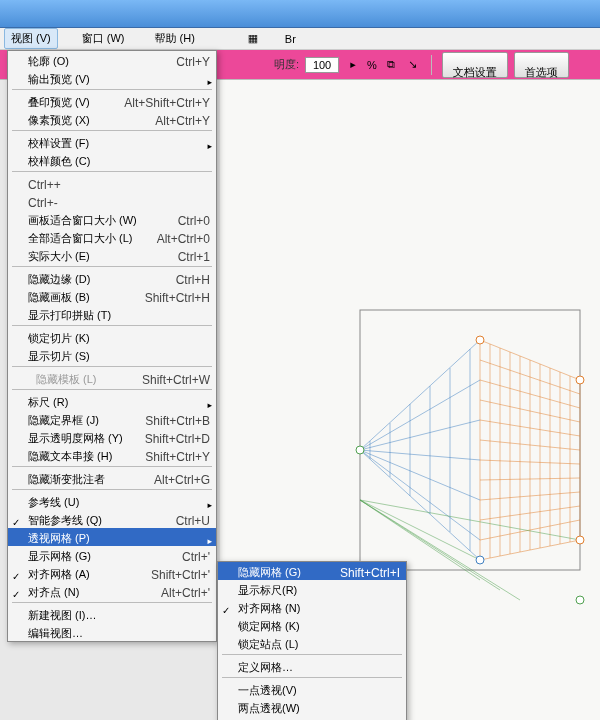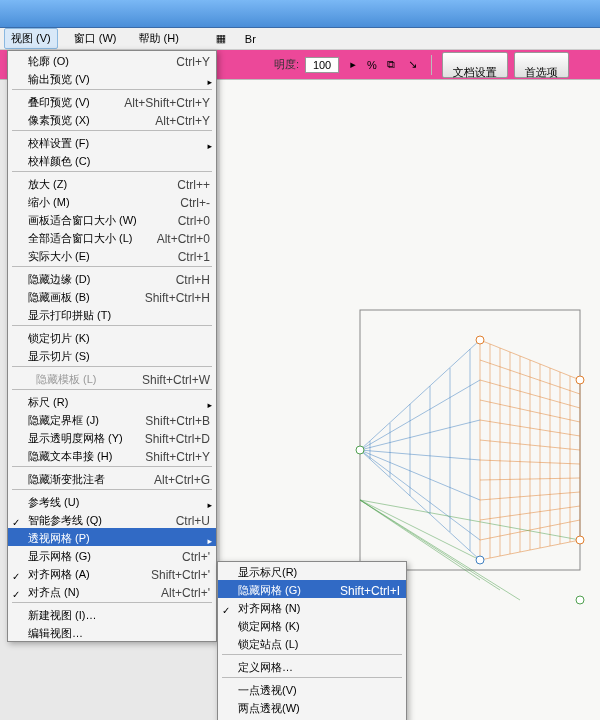--- a/index.html
+++ b/index.html
@@ -1,18 +1,18 @@
 <!DOCTYPE html>
 <html><head>
 <meta charset="utf-8">
 <style>
 * { margin: 0; padding: 0; box-sizing: border-box; font-family: "Microsoft YaHei", SimSun, sans-serif; font-size: 11px; }
 body { background: #e8e8e8; width: 600px; height: 720px; overflow: hidden; position: relative; }
 .title-bar { height: 28px; background: linear-gradient(#7ab8f5, #4a8ed8); border-bottom: 1px solid #3a6ba8; }
-.menu-bar { height: 22px; background: #f0f0f0; display: flex; align-items: center; padding: 0 4px; gap: 10px; border-bottom: 1px solid #ccc; }
+.menu-bar { height: 22px; background: #f0f0f0; display: flex; align-items: center; padding: 0 4px; gap: 18px; border-bottom: 1px solid #ccc; }
 .menu-bar-item { padding: 2px 6px; cursor: default; }
 .menu-bar-item.active { background: #d8e8f8; border: 1px solid #8ab8e0; border-radius: 2px; }
 .toolbar { height: 30px; background: #ec4899; display: flex; align-items: center; padding: 0 8px; gap: 6px; border-bottom: 1px solid #bbb; }
 .tb-sep { width: 1px; height: 20px; background: #bbb; margin: 0 4px; }
 .tb-label { color: #333; }
 .tb-input { width: 34px; height: 16px; border: 1px solid #999; background: #fff; text-align: center; font-size: 11px; }
 .tb-btn { height: 18px; padding: 12px 10px; border: 1px solid #999; background: linear-gradient(#fff,#e0e0e0); border-radius: 2px; }
 .tb-icon { width: 16px; height: 16px; display: inline-flex; align-items: center; justify-content: center; }
 .canvas { position: absolute; left: 220px; top: 80px; right: 0; bottom: 0; background: #f8f8f6; }
 .canvas svg { width: 100%; height: 100%; }
@@ -135,25 +135,23 @@
   <div class="sep"></div>
   <div class="mi">
       <span class="lbl">校样设置 (F)</span>
       <span class="arrow">▸</span>
     </div>
   <div class="mi">
       <span class="lbl">校样颜色 (C)</span>
     </div>
   <div class="sep"></div>
   <div class="mi">
-      <span class="lbl">放大 (Z)</span>
       <span class="sc">Ctrl++</span>
     </div>
   <div class="mi">
-      <span class="lbl">缩小 (M)</span>
       <span class="sc">Ctrl+-</span>
     </div>
   <div class="mi">
       <span class="lbl">画板适合窗口大小 (W)</span>
       <span class="sc">Ctrl+0</span>
     </div>
   <div class="mi">
       <span class="lbl">全部适合窗口大小 (L)</span>
       <span class="sc">Alt+Ctrl+0</span>
     </div>
@@ -238,28 +236,28 @@
   <div class="sep"></div>
   <div class="mi">
       <span class="lbl">新建视图 (I)…</span>
     </div>
   <div class="mi">
       <span class="lbl">编辑视图…</span>
     </div>
 </div>
 
 <div class="submenu">
-  <div class="mi">
-      <span class="lbl">显示标尺(R)</span>
-    </div>
   <div class="mi hl">
       <span class="lbl">隐藏网格 (G)</span>
       <span class="sc">Shift+Ctrl+I</span>
     </div>
   <div class="mi">
+      <span class="lbl">显示标尺(R)</span>
+    </div>
+  <div class="mi">
       <span class="chk">✓</span>
       <span class="lbl">对齐网格 (N)</span>
     </div>
   <div class="mi">
       <span class="lbl">锁定网格 (K)</span>
     </div>
   <div class="mi">
       <span class="lbl">锁定站点 (L)</span>
     </div>
   <div class="sep"></div>

